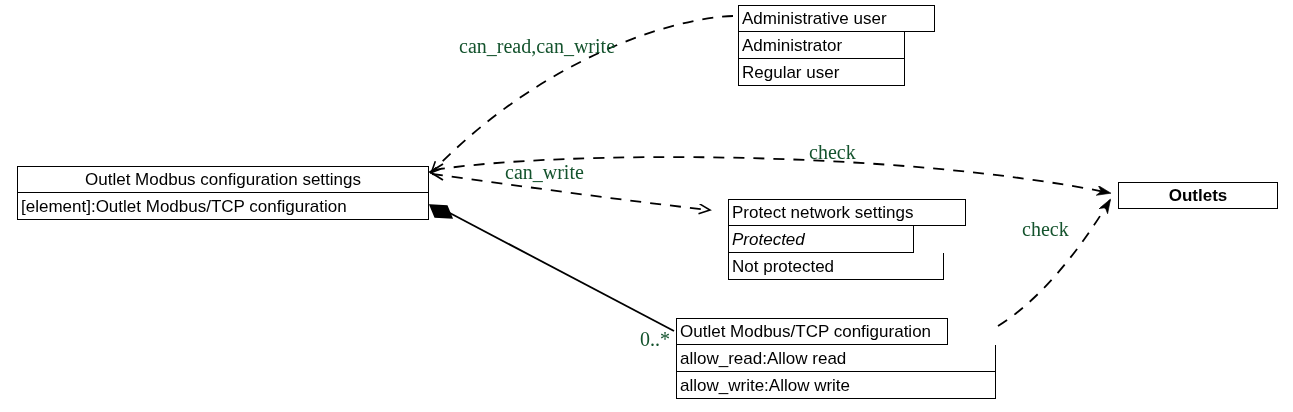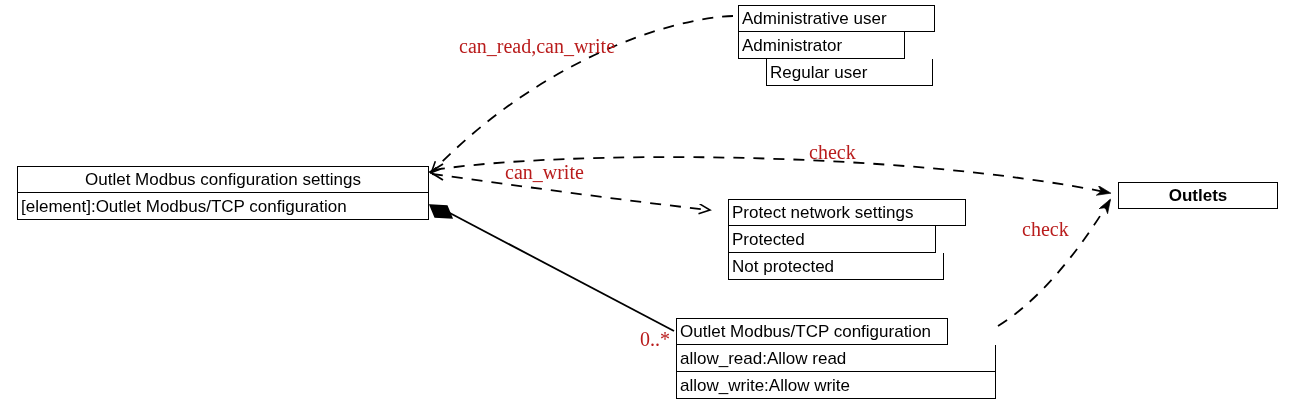--- a/index.html
+++ b/index.html
@@ -42,21 +42,21 @@
     padding: 0 3px;
   }
   .row + .row { border-top-width: 0; }
   .row.center { justify-content: center; }
   .row.left   { justify-content: flex-start; }
   .edge-label {
     position: absolute;
     font-family: "Liberation Serif", serif;
     font-size: 20px;
     line-height: 1;
-    color: #b91c1c;
+    color: #14532d;
     white-space: nowrap;
     background: transparent;
   }
 </style>
 </head>
 <body>
 
 <div id="canvas">
 
   <svg id="edges" viewBox="0 0 1293 412" width="1293" height="412" xmlns="http://www.w3.org/2000/svg">
@@ -87,26 +87,26 @@
   </svg>
 
   <div class="node" style="left:17px; top:166px;">
     <div class="row center" style="width:412px;">Outlet Modbus configuration settings</div>
     <div class="row left" style="width:412px;">[element]:Outlet Modbus/TCP configuration</div>
   </div>
 
   <div class="node" style="left:738px; top:5px;">
     <div class="row left" style="width:197px;">Administrative user</div>
     <div class="row left" style="width:167px;">Administrator</div>
-    <div class="row left" style="width:167px;margin-left:28px;">Regular user</div>
+    <div class="row left" style="width:167px;">Regular user</div>
   </div>
 
   <div class="node" style="left:716px; top:199px;padding-left:12px;">
     <div class="row left" style="width:238px;">Protect network settings</div>
-    <div class="row left" style="width:208px;">Protected</div>
+    <div class="row left" style="width:186px;font-style:italic;">Protected</div>
     <div class="row left" style="width:216px;">Not protected</div>
   </div>
 
   <div class="node" style="left:676px; top:318px;">
     <div class="row left" style="width:272px;">Outlet Modbus/TCP configuration</div>
     <div class="row left" style="width:320px;">allow_read:Allow read</div>
     <div class="row left" style="width:320px;">allow_write:Allow write</div>
   </div>
 
   <div class="node" style="left:1118px; top:182px;">

